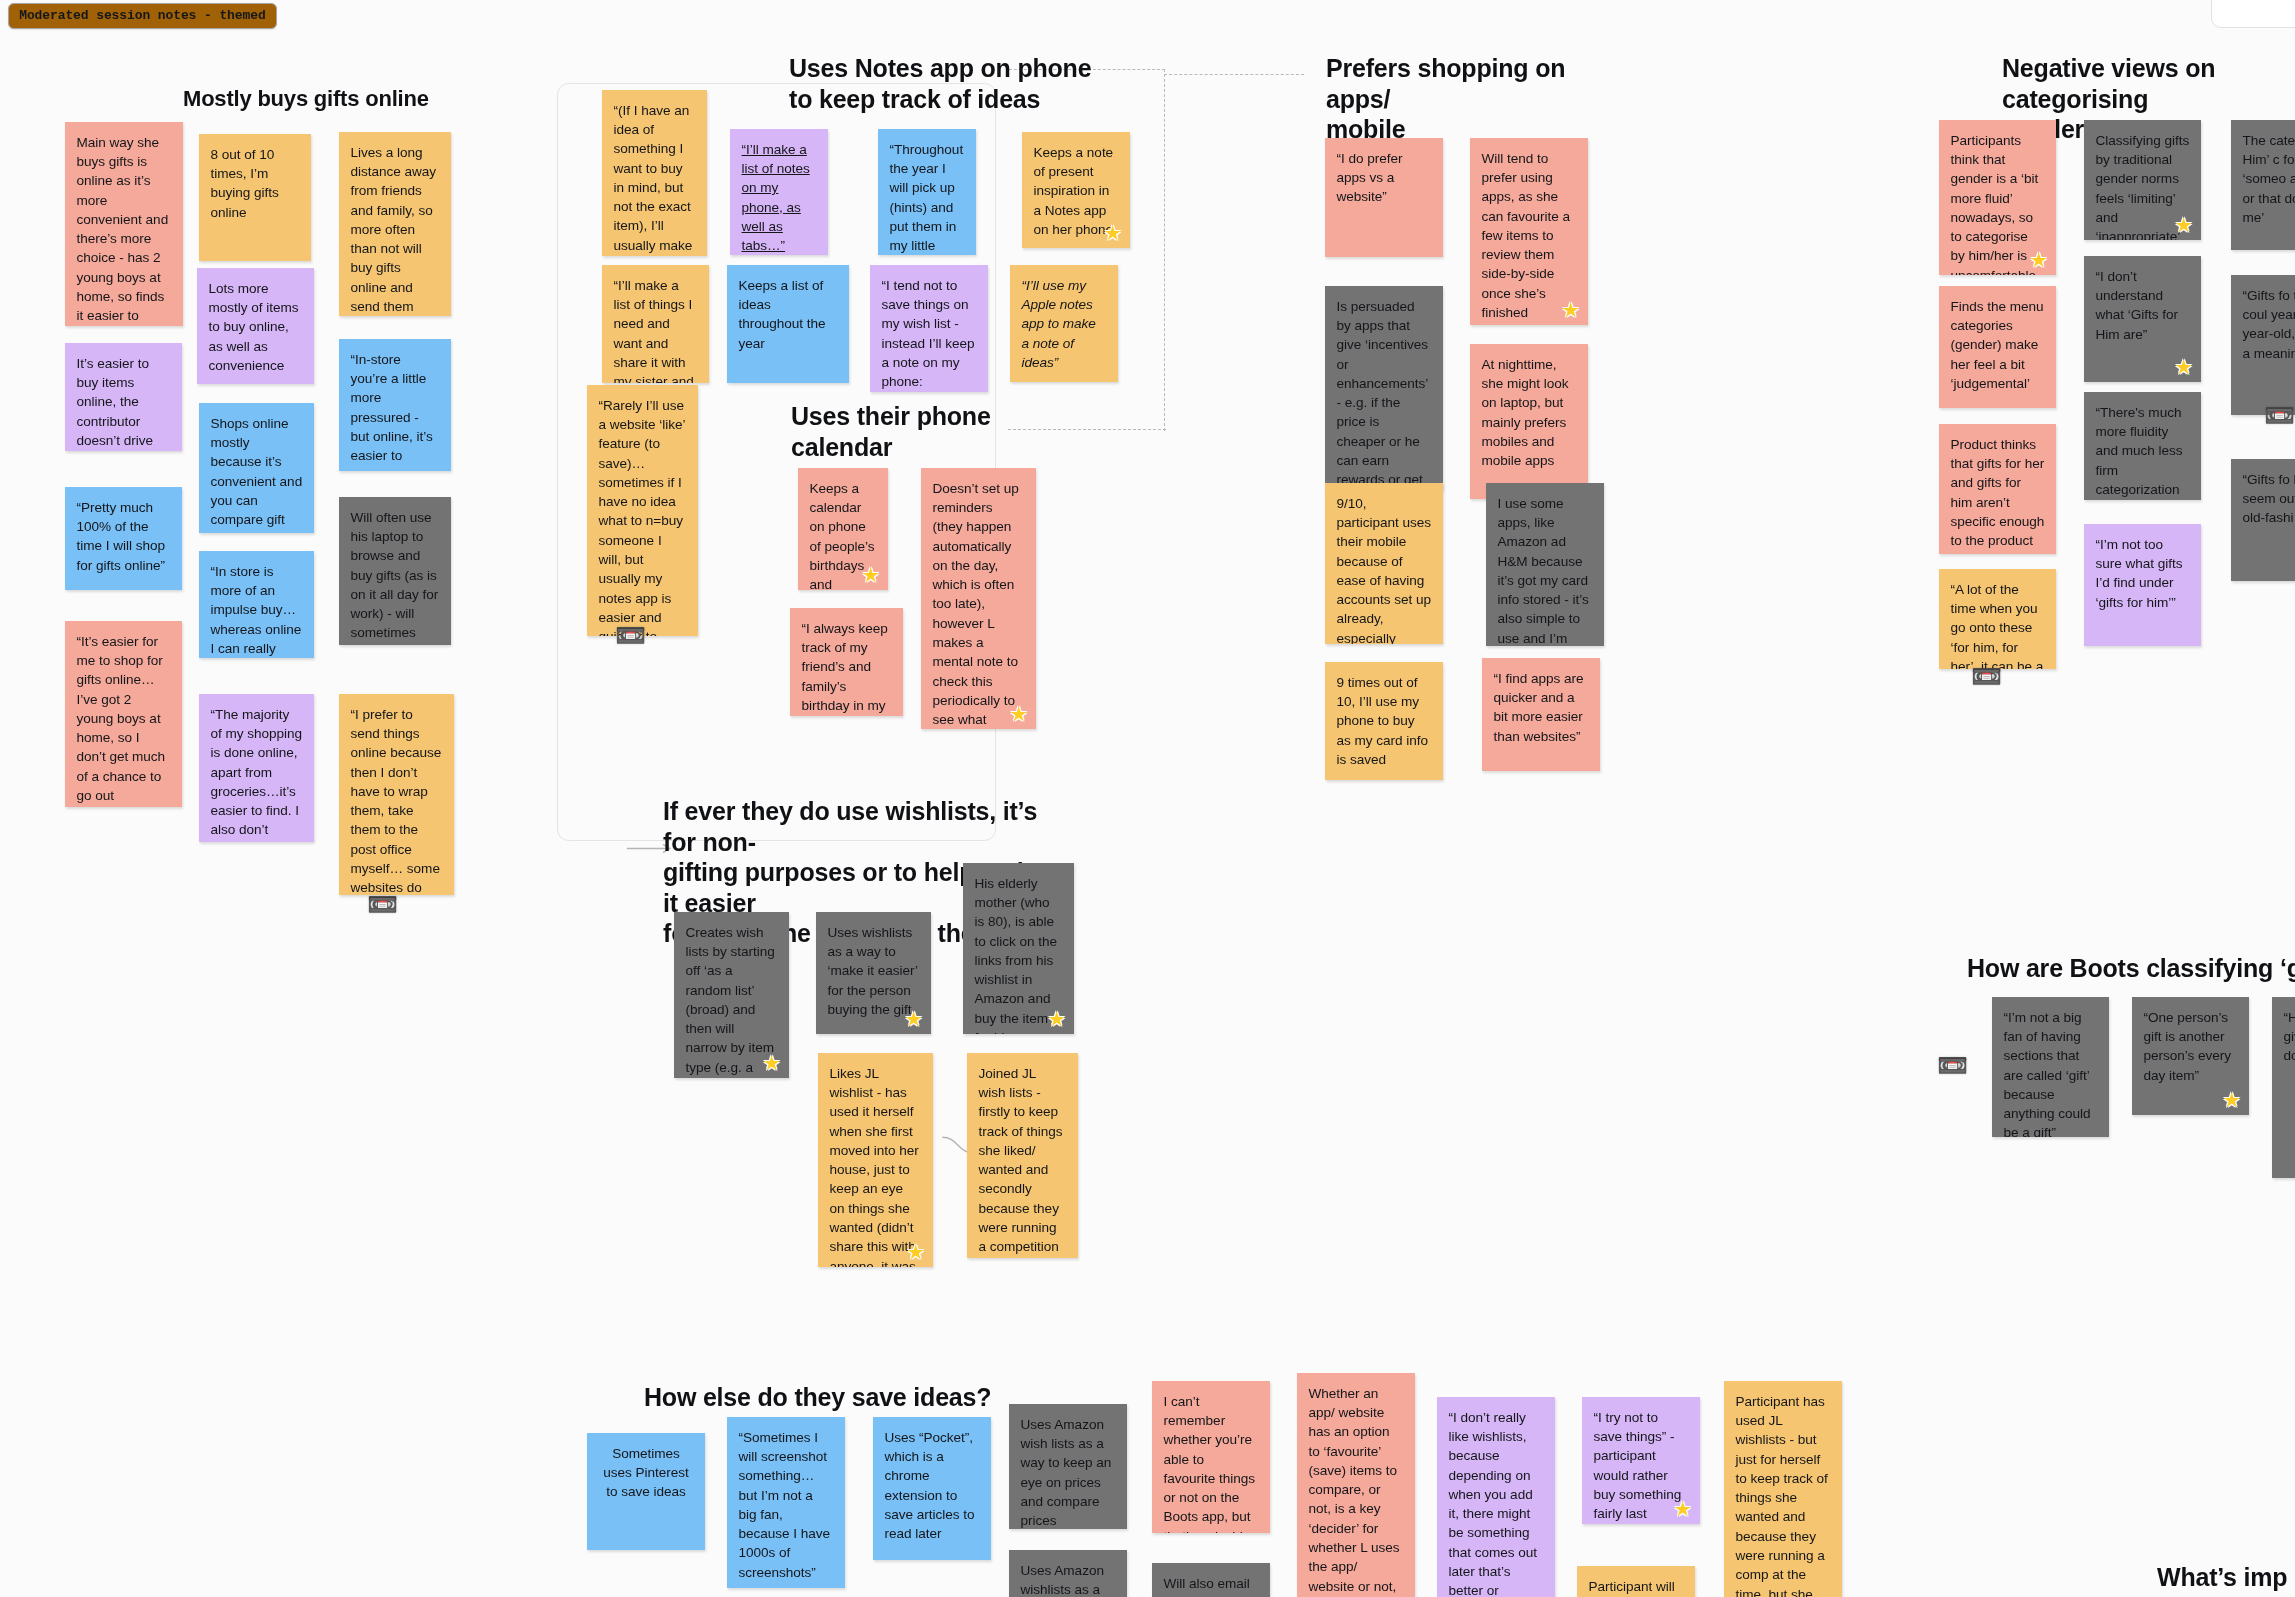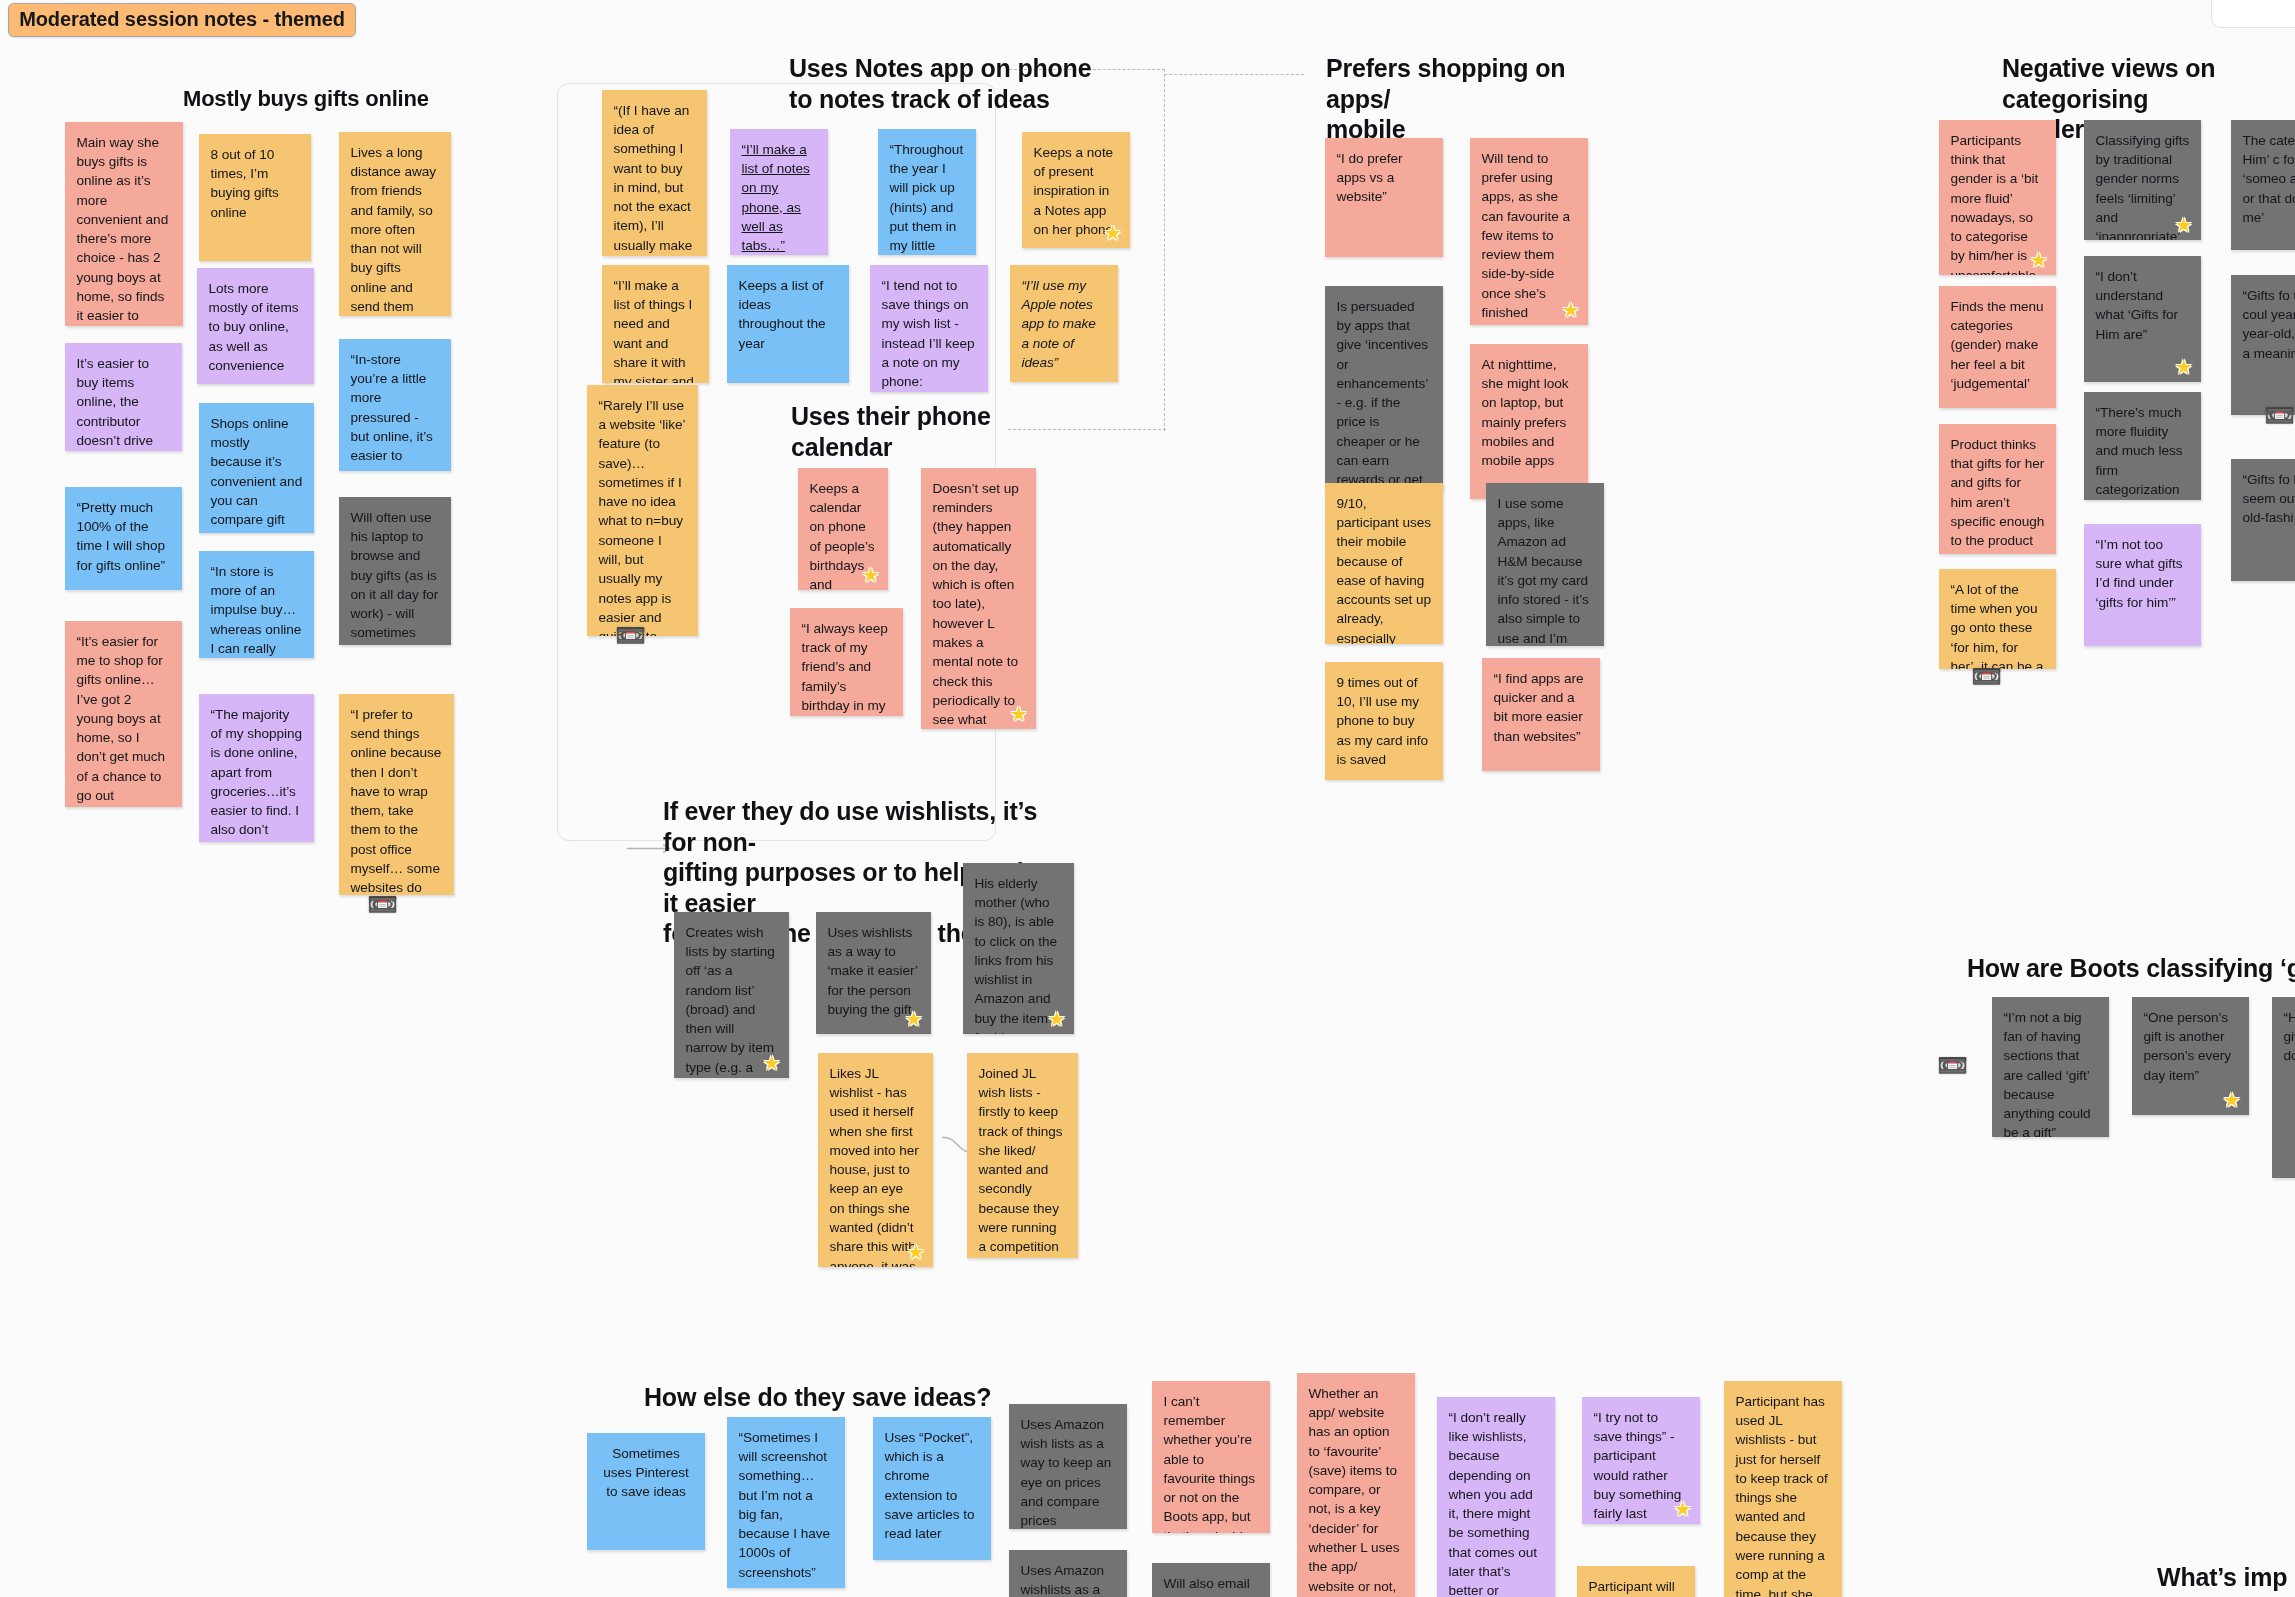--- a/index.html
+++ b/index.html
@@ -13,30 +13,31 @@
     position: relative;
     width: 2295px;
     height: 1598px;
     background: #fbfbfb;
     overflow: hidden;
   }
   
   .board-tab {
     position: absolute;
     left: 8.2px; top: 3.3px;
-    background: #fdba74;
+    background: #a16207;
     border: 0.8px solid #a9a6a2;
     border-radius: 5.8px;
     padding: 4.1px 10px 5px 10px;
-    font-size: 20px;
+    font-size: 13px;
     font-weight: 700;
     color: #15171a;
     letter-spacing: -0.1px;
     white-space: nowrap;
     box-shadow: 0 0.8px 1.6px rgba(0,0,0,.10);
+    font-family: Liberation Mono, monospace;
   }
   
   .chrome-pill {
     position: absolute;
     right: -15px; top: -10px;
     width: 99px; height: 38px;
     border: 0.8px solid #e2e2e2;
     border-radius: 10px;
     background: #ffffff;
   }
@@ -130,21 +131,21 @@
       <path d="M46,15 L54,20 L46,25"></path>
   </svg>
   <svg class="conn" style="left:942px; top:1134px; width:58px; height:41px;" viewBox="0 0 70 50" width="58" height="41">
     <path d="M0,4 C20,4 18,24 42,24"></path>
       <path d="M36,19 L44,24 L36,29"></path>
   </svg>
 
   <div class="heading h-lg" style="left:183px; top:86px; width:345px;">Mostly buys gifts online</div>
 
   <div class="heading h-xl" style="left:789px; top:53px; width:345px;">Uses Notes app on phone
-to notes track of ideas</div>
+to keep track of ideas</div>
 
   <div class="heading h-xl" style="left:791px; top:401px; width:247px;">Uses their phone
 calendar</div>
 
   <div class="heading h-xl" style="left:663px; top:796px; width:390px;">If ever they do use wishlists, it’s for non-
 gifting purposes or to help make it easier
 for someone to buy for them</div>
 
   <div class="heading h-xl" style="left:1326px; top:53px; width:279px;">Prefers shopping on apps/
 mobile</div>

